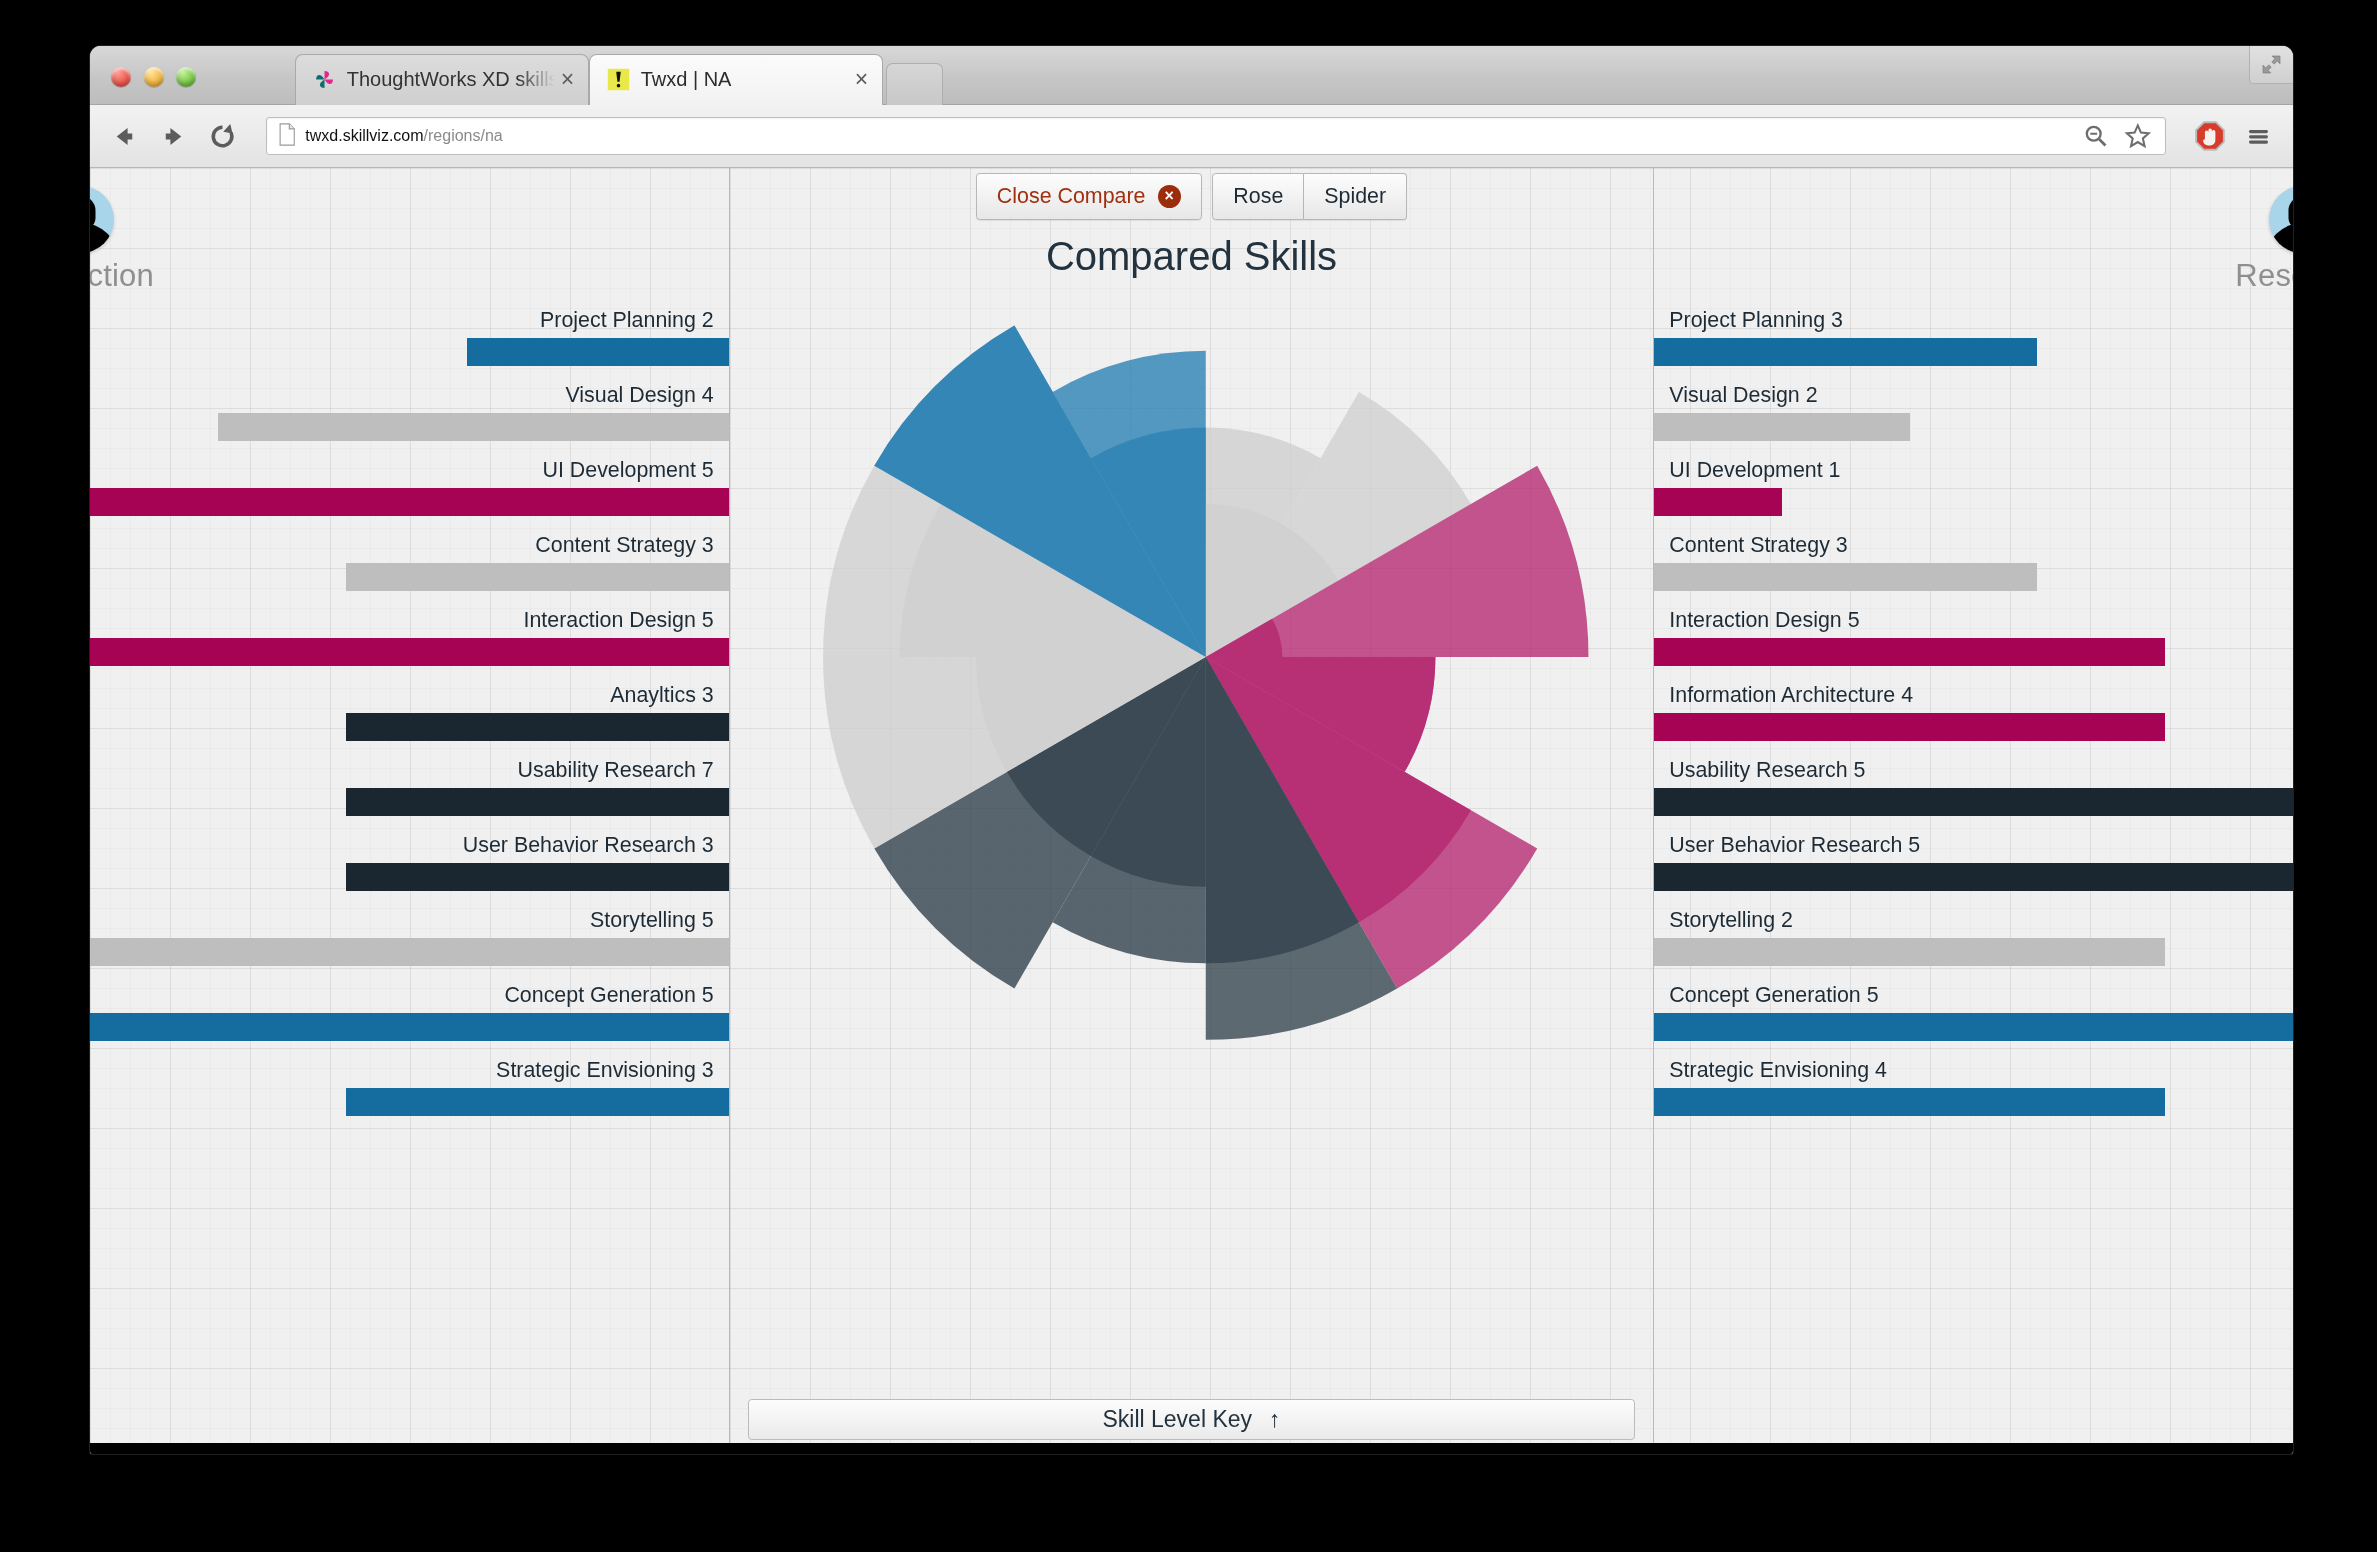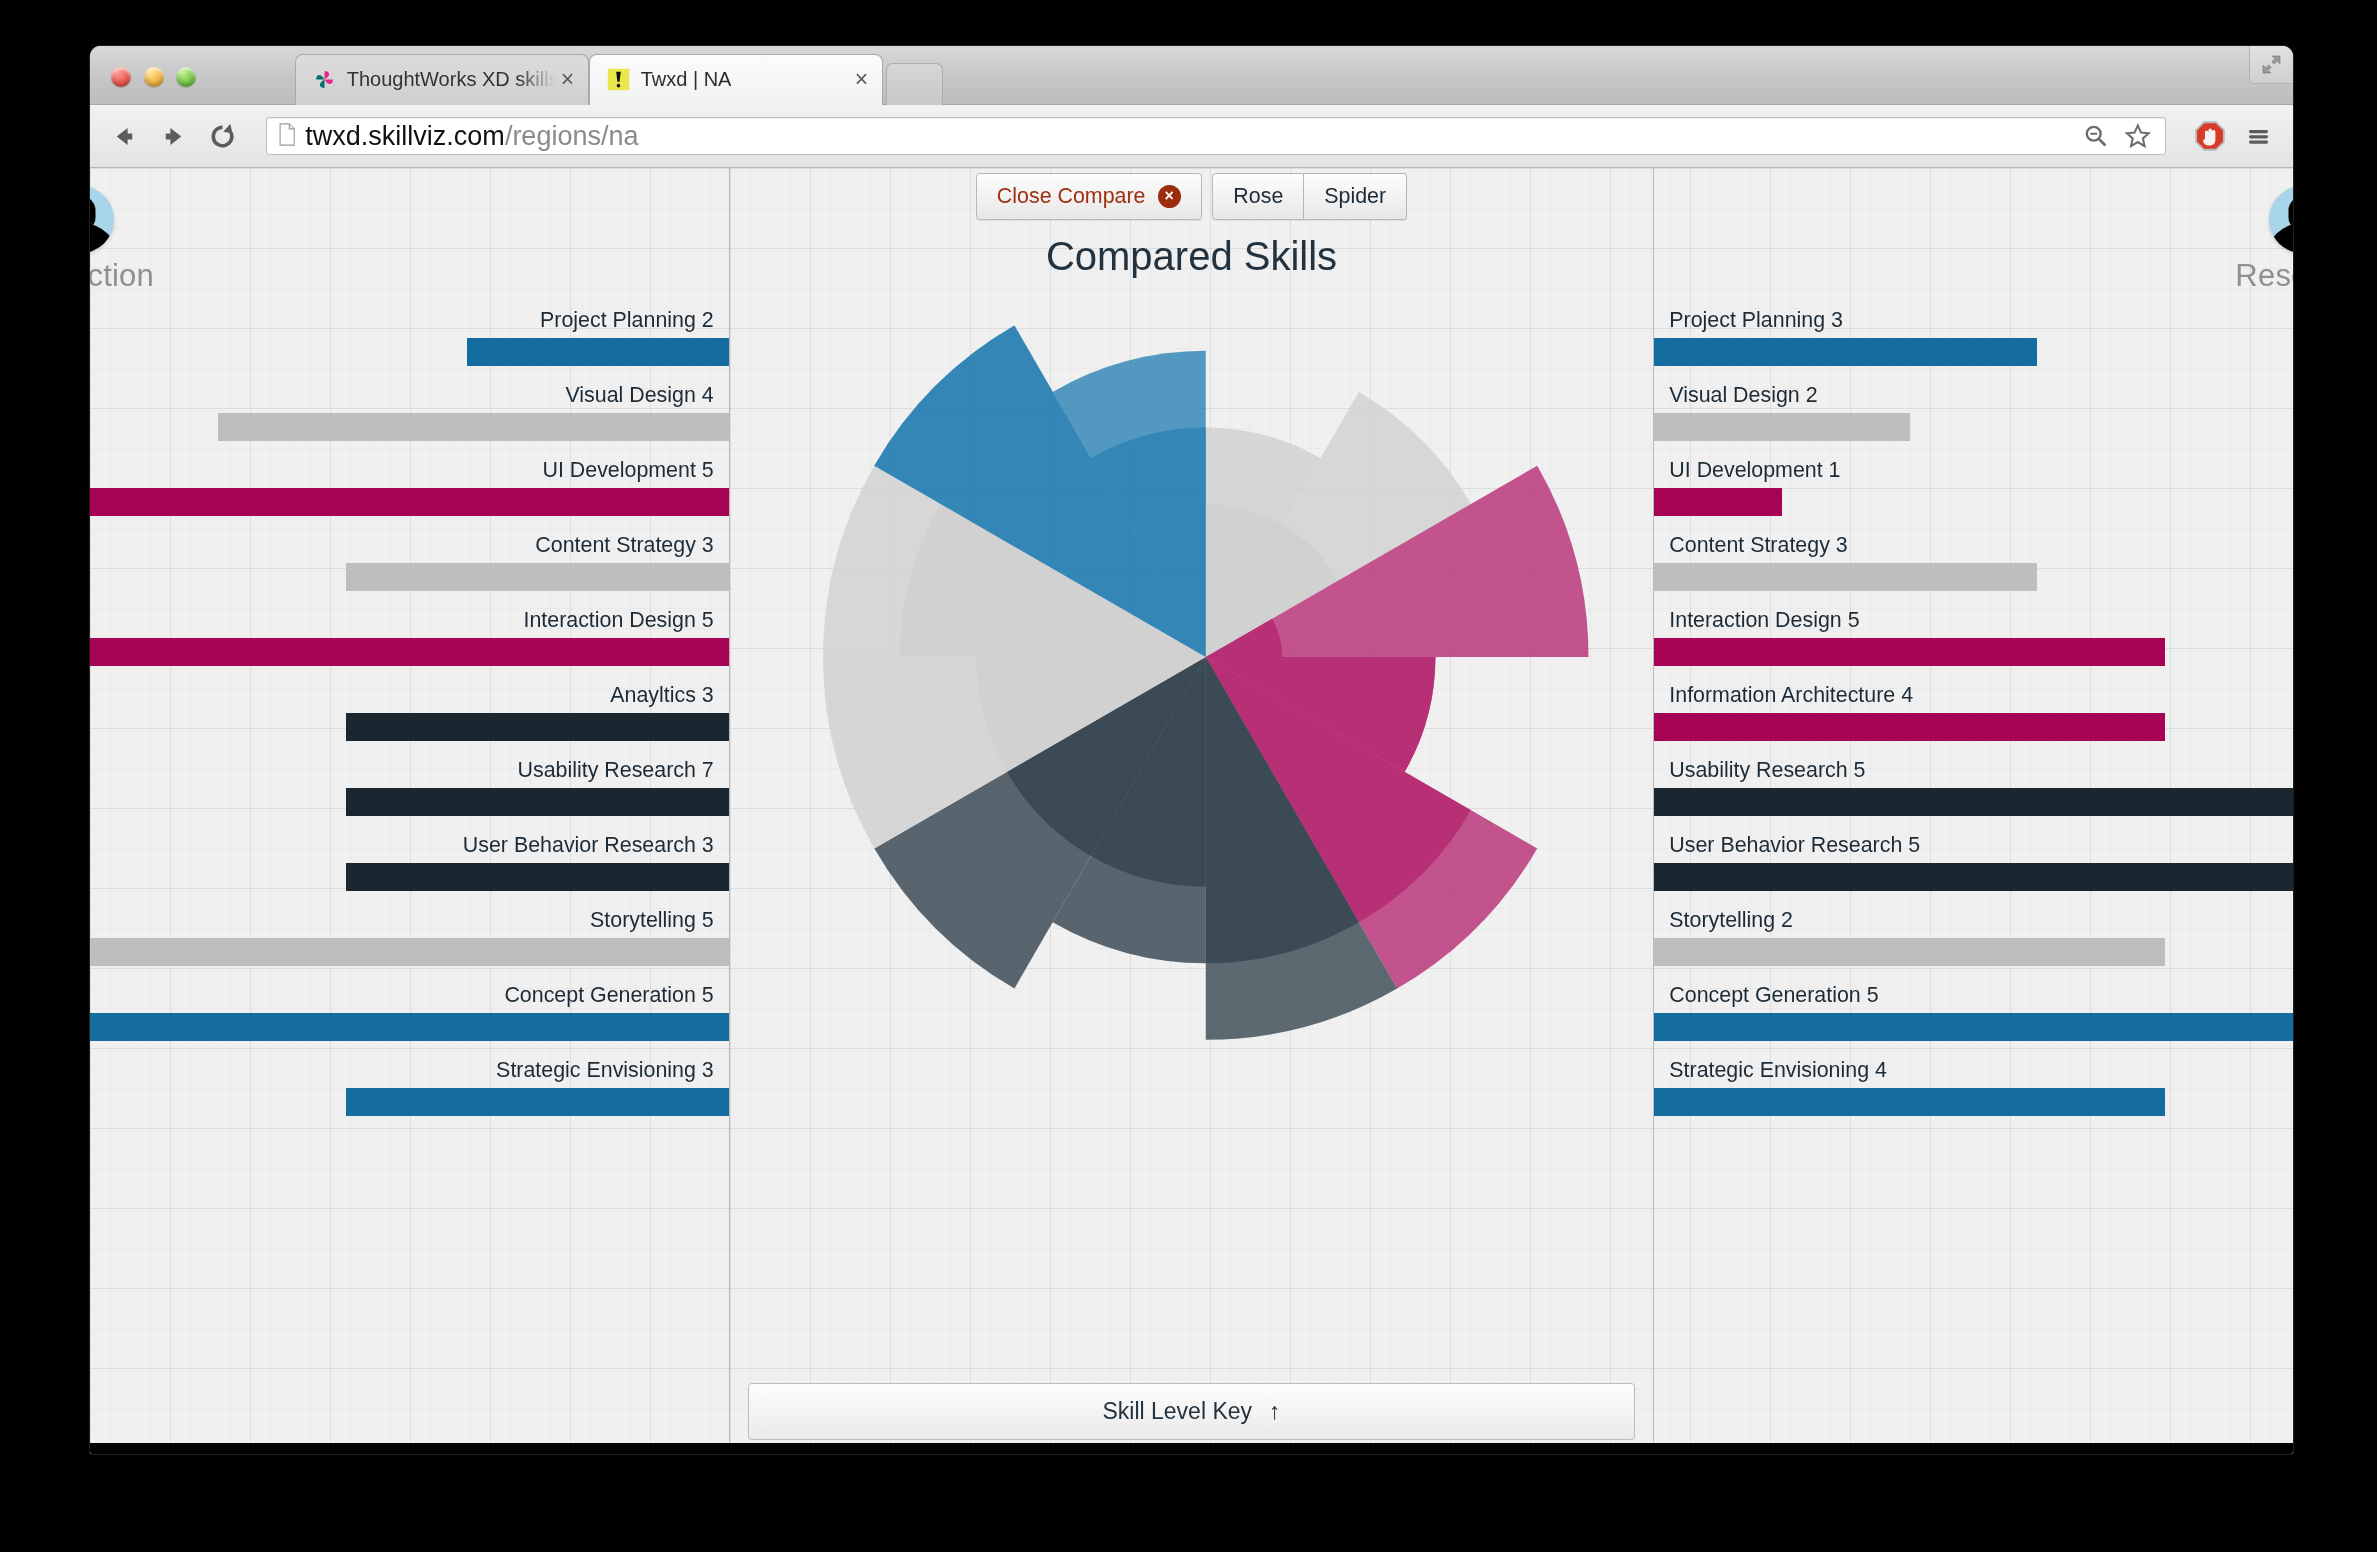--- a/index.html
+++ b/index.html
@@ -87,21 +87,21 @@
     display: flex; align-items: center; padding: 0 18.4px;
     gap: 17px;
   }
   .navbtn { width: 32px; height: 32px; display:flex;align-items:center;justify-content:center; color:#5c5c5c; }
   #omnibox {
     flex: 1; height: 38px; margin: 0 10.7px;
     background: #fff; border: 0.8px solid #bdbdbd; border-radius: 3.1px;
     display: flex; align-items: center; padding: 0 10.7px; gap: 9.2px;
     box-shadow: inset 0 0.8px 1.5px rgba(0,0,0,.07);
   }
-  #urltext { font-size: 27px; color: #111; white-space: nowrap; }
+  #urltext { font-size: 16px; color: #111; white-space: nowrap; }
   #urltext .dim { color: #8a8a8a; }
   #omni-right { display:flex; align-items:center; gap: 10.7px; margin-left:auto; }
   .tbicon { width: 32px; height: 32px; display:flex;align-items:center;justify-content:center; }
 
   
   #page {
     position: relative;
     height: calc(1408px - 59px - 63px);
     background: #f0f0f0;
     background-image:
@@ -175,21 +175,21 @@
 
   #chart-title {
     position: absolute; top: 66px; left: 0; right: 0;
     text-align: center; font-size: 40px; color: #22323f;
   }
 
   #rose-wrap { position: absolute; left: 0; right: 0; top: 100px; height: 919px; }
   #rose { display: block; margin: 0 auto; }
 
   #skill-key {
-    position: absolute; left: 18.4px; right: 18.4px; bottom: 13.8px; height: 57px;
+    position: absolute; left: 18.4px; right: 18.4px; bottom: 13.8px; height: 41px;
     background: linear-gradient(to bottom, #fdfdfd, #eaeaea);
     border: 0.8px solid #bbb; border-radius: 3.8px;
     display: flex; align-items: center; justify-content: center; gap: 17px;
     font-size: 23px; color: #22323f;
   }
 
   
   #bottombar { position:absolute; left:0; right:0; bottom:0; height: 10.7px; background:#000; }
 </style>
 </head>

